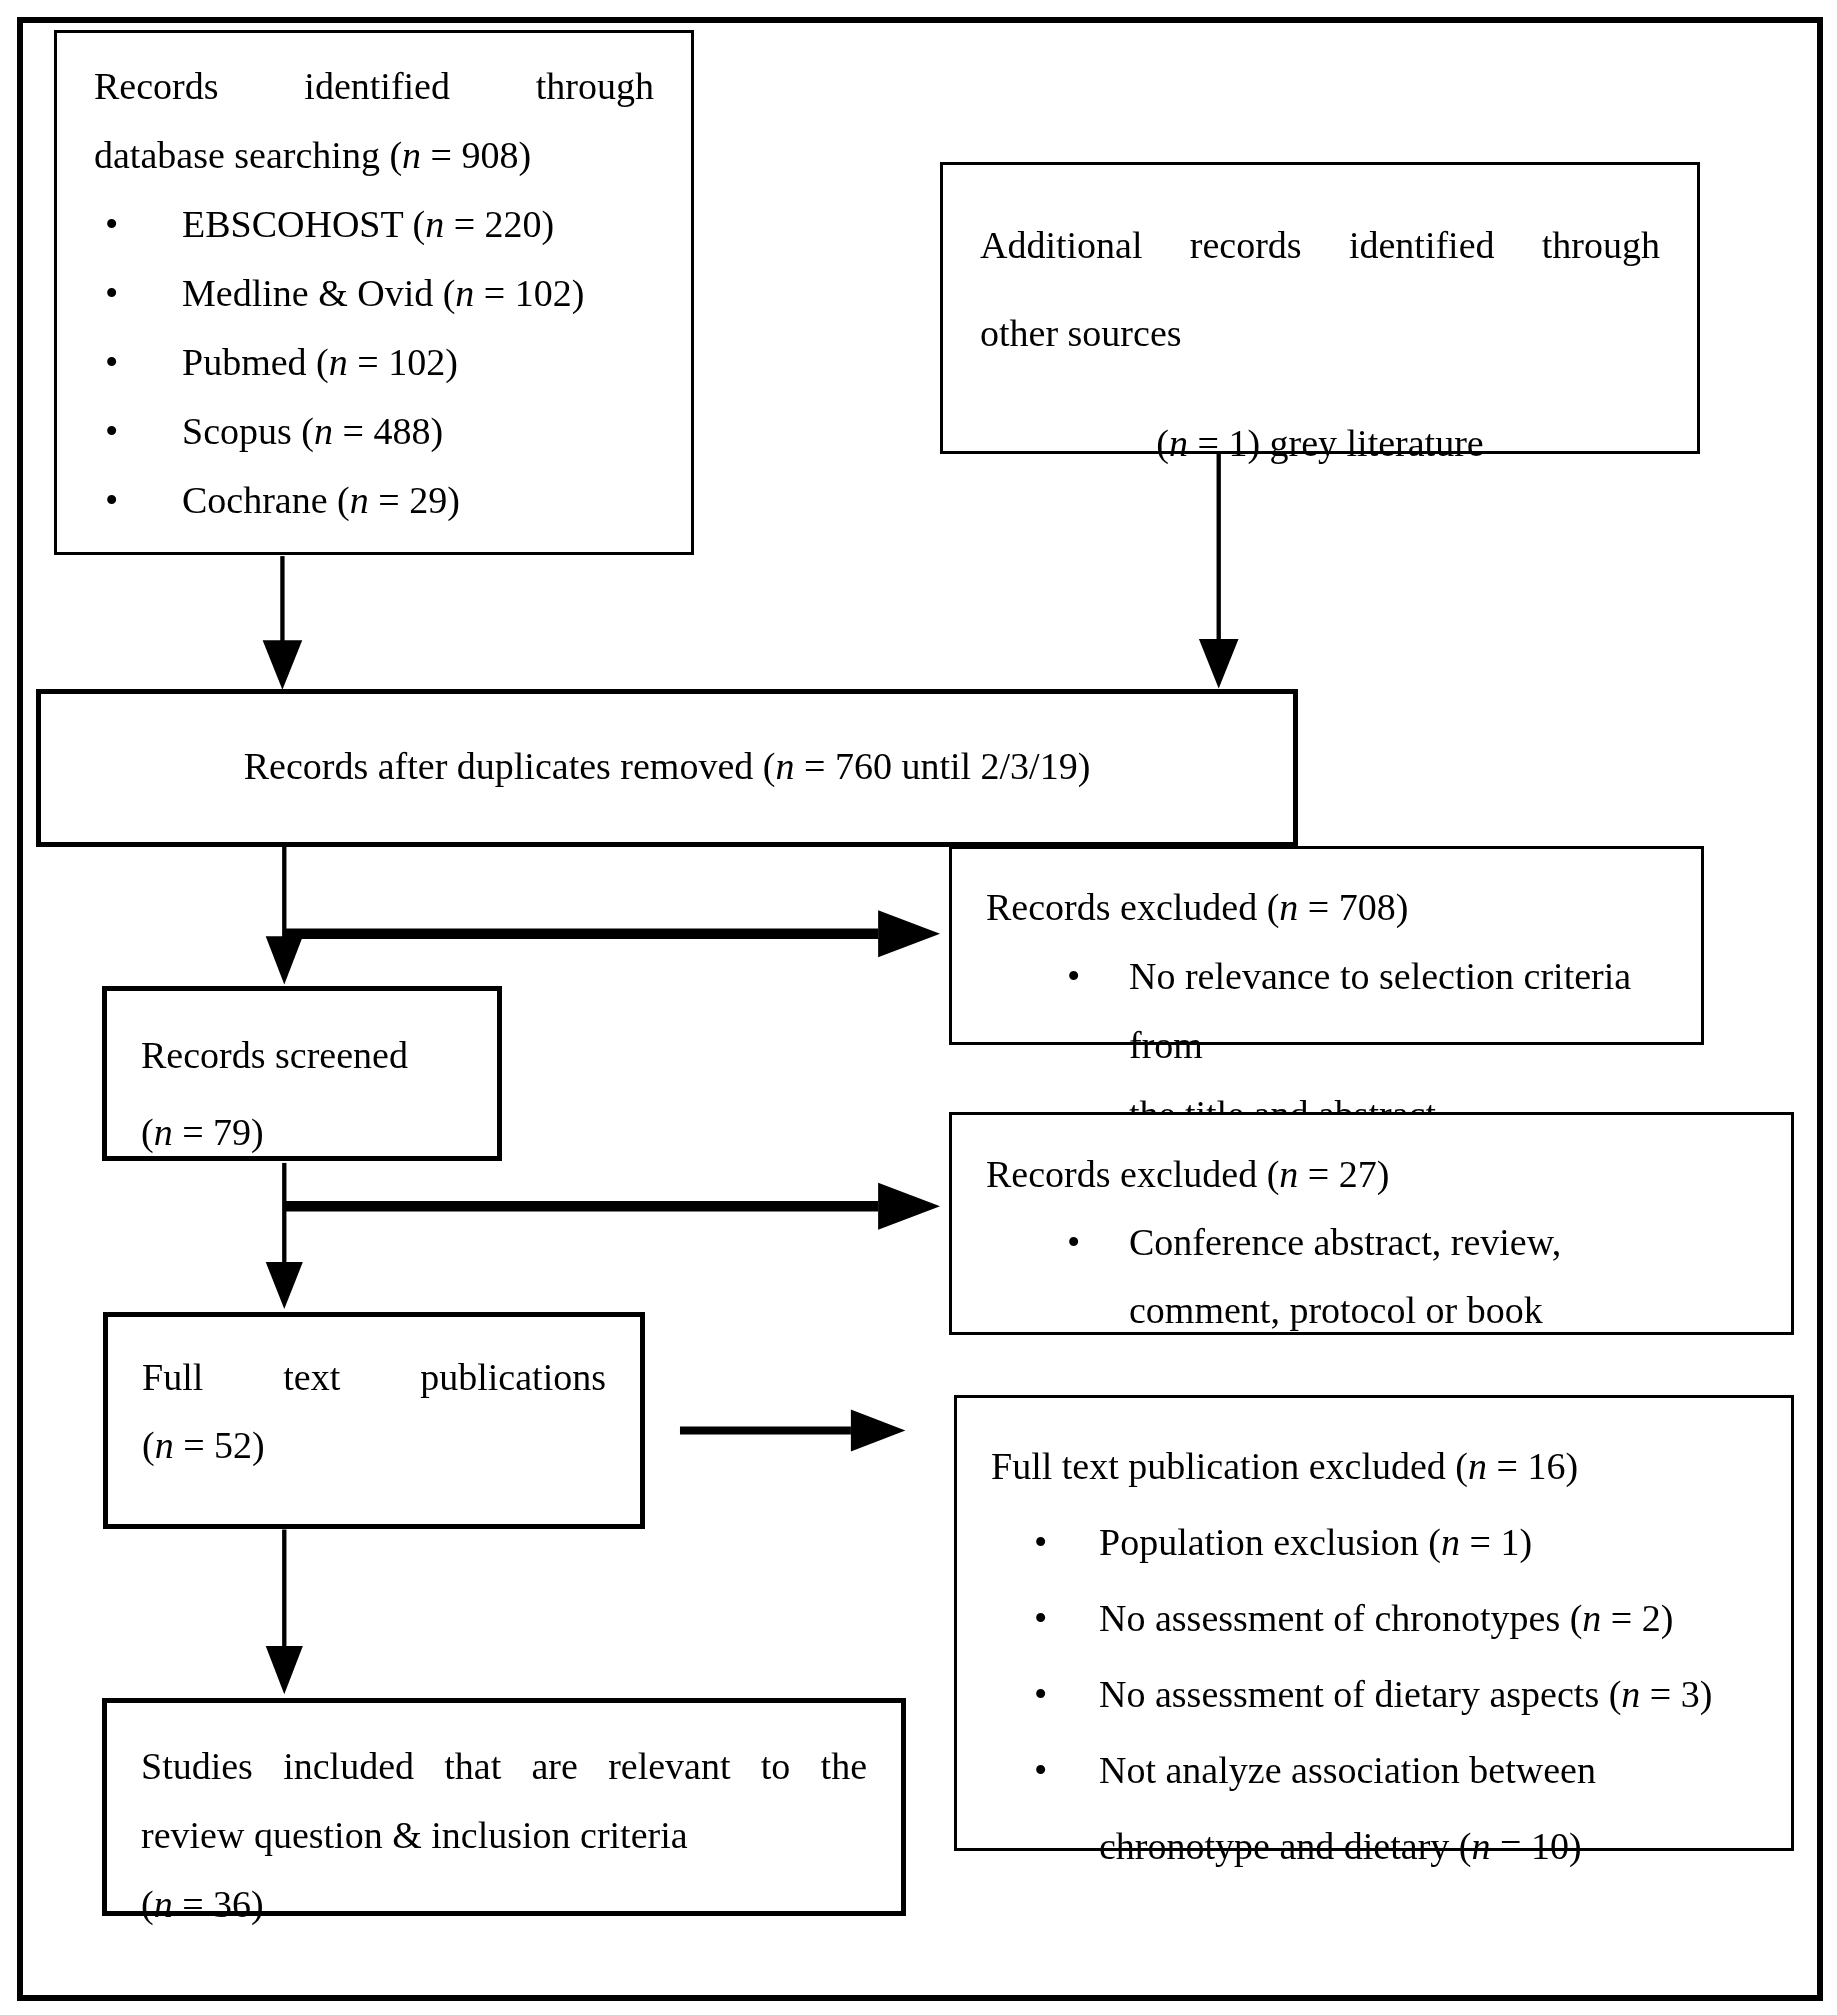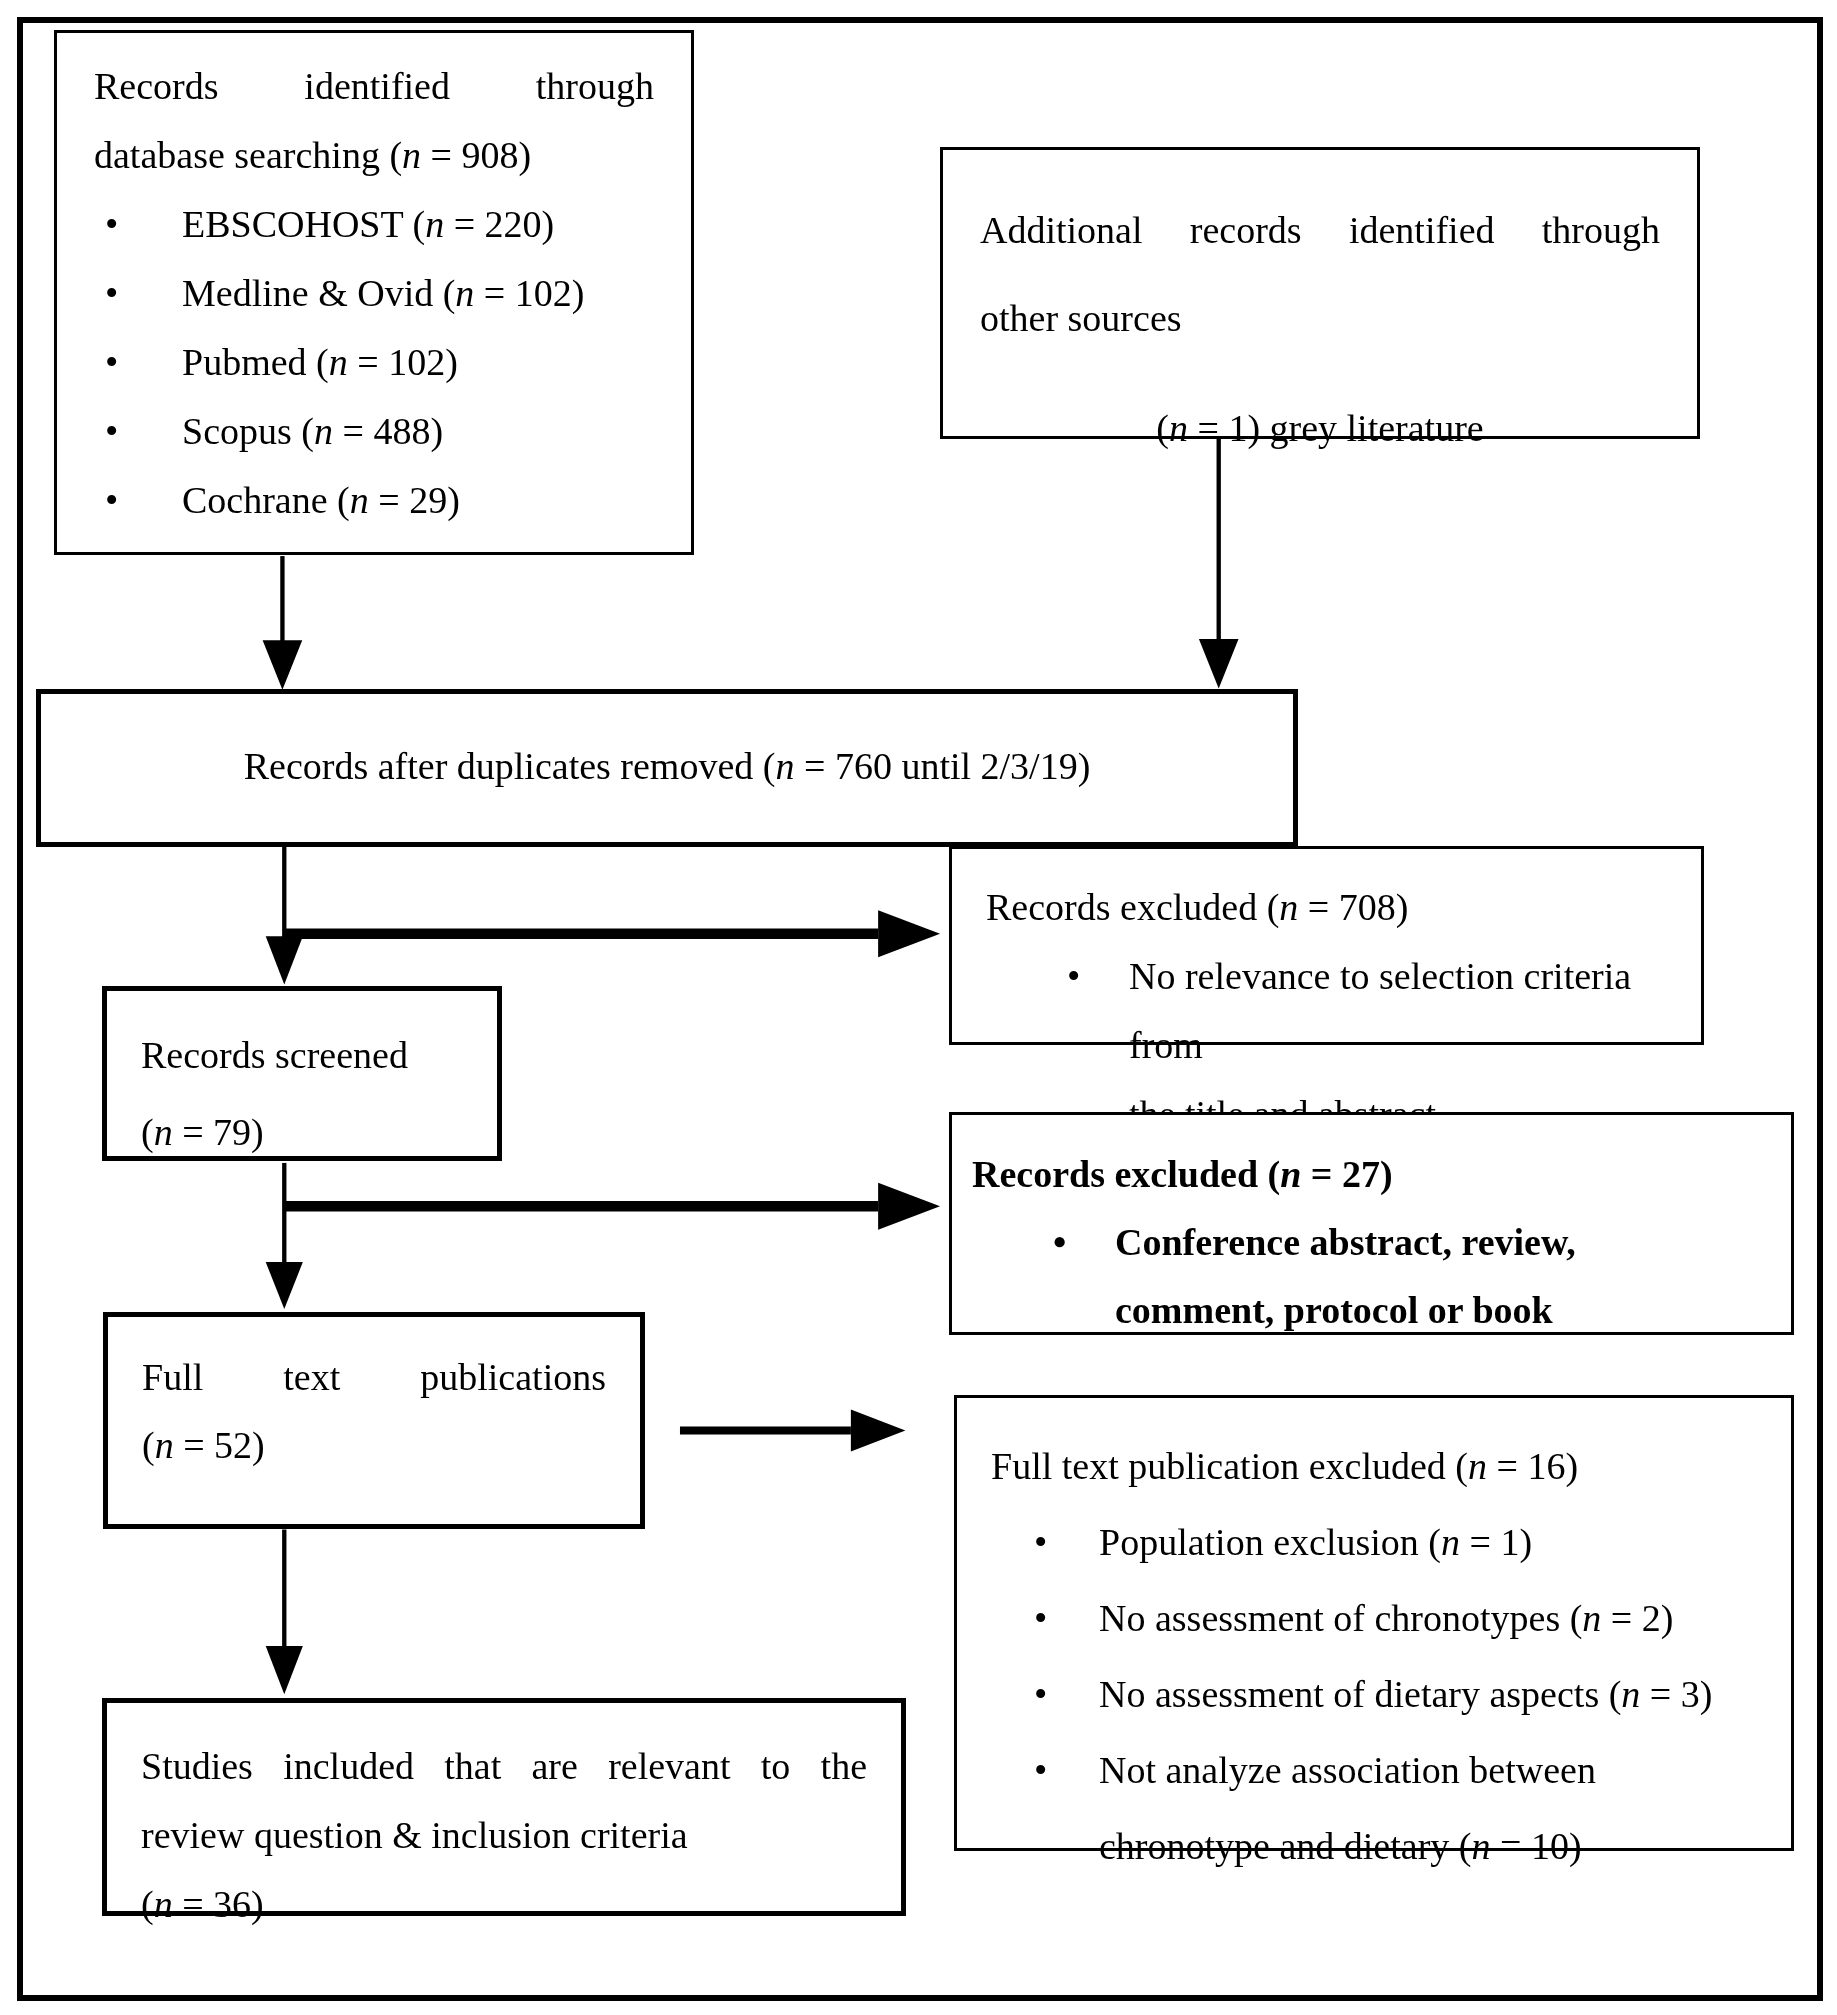--- a/index.html
+++ b/index.html
@@ -16,26 +16,26 @@
     border:6.2px solid #000; box-sizing:border-box;
   }
   .box {
     position:absolute; box-sizing:border-box; background:#ffffff;
     border:3.7px solid #000;
   }
   .arrow-layer { position:absolute; left:0; top:0; pointer-events:none; }
 
   
   .b-identification { left:54px;  top:30px;   width:640px; height:525px; padding:18.6px 37px 0; line-height:69px; }
-  .b-additional     { left:940px;top:147px;  width:760px; height:292px; padding:36px 37px 0; line-height:88px; }
+  .b-additional     { left:940px;top:162px;  width:760px; height:292px; padding:36px 37px 0; line-height:88px; }
   .b-duplicates     { left:36px;  top:689px; width:1262px; height:158px; border-width:5px;
                       display:flex; align-items:center; justify-content:center; text-align:center; padding-bottom:5px; }
   .b-screened       { left:102px; top:986px; width:400px;  height:175px; border-width:5px; padding:26px 34px 0; line-height:77px; }
   .b-excluded1      { left:949px;top:846px; width:755px; height:199px; padding:23.5px 34px 0; line-height:69px; }
-  .b-excluded2      { left:949px;top:1112px; width:845px; height:223px; padding:25px 20px 0; line-height:68px;font-weight:bold; }
+  .b-excluded2      { left:949px;top:1112px; width:845px; height:223px; padding:25px 34px 0; line-height:68px; }
   .b-fulltext       { left:103px; top:1312px; width:542px;  height:217px; border-width:5px; padding:26px 34px 0; line-height:68px; }
   .b-ftexcluded     { left:954px;top:1395px; width:840px; height:456px; padding:30px 25px 0 34px; line-height:76px; }
   .b-included       { left:102px; top:1698px; width:804px; height:218px; border-width:5px; padding:28.5px 34px 0; line-height:69px; }
 
   .jline { text-align:justify; text-align-last:justify; }
   .cline { }
   .note  { text-align:center; margin-top:22px; }
 
   .bullet-row { display:flex; align-items:flex-start; }
   .bullet-marker { flex:0 0 auto; text-align:left; }

